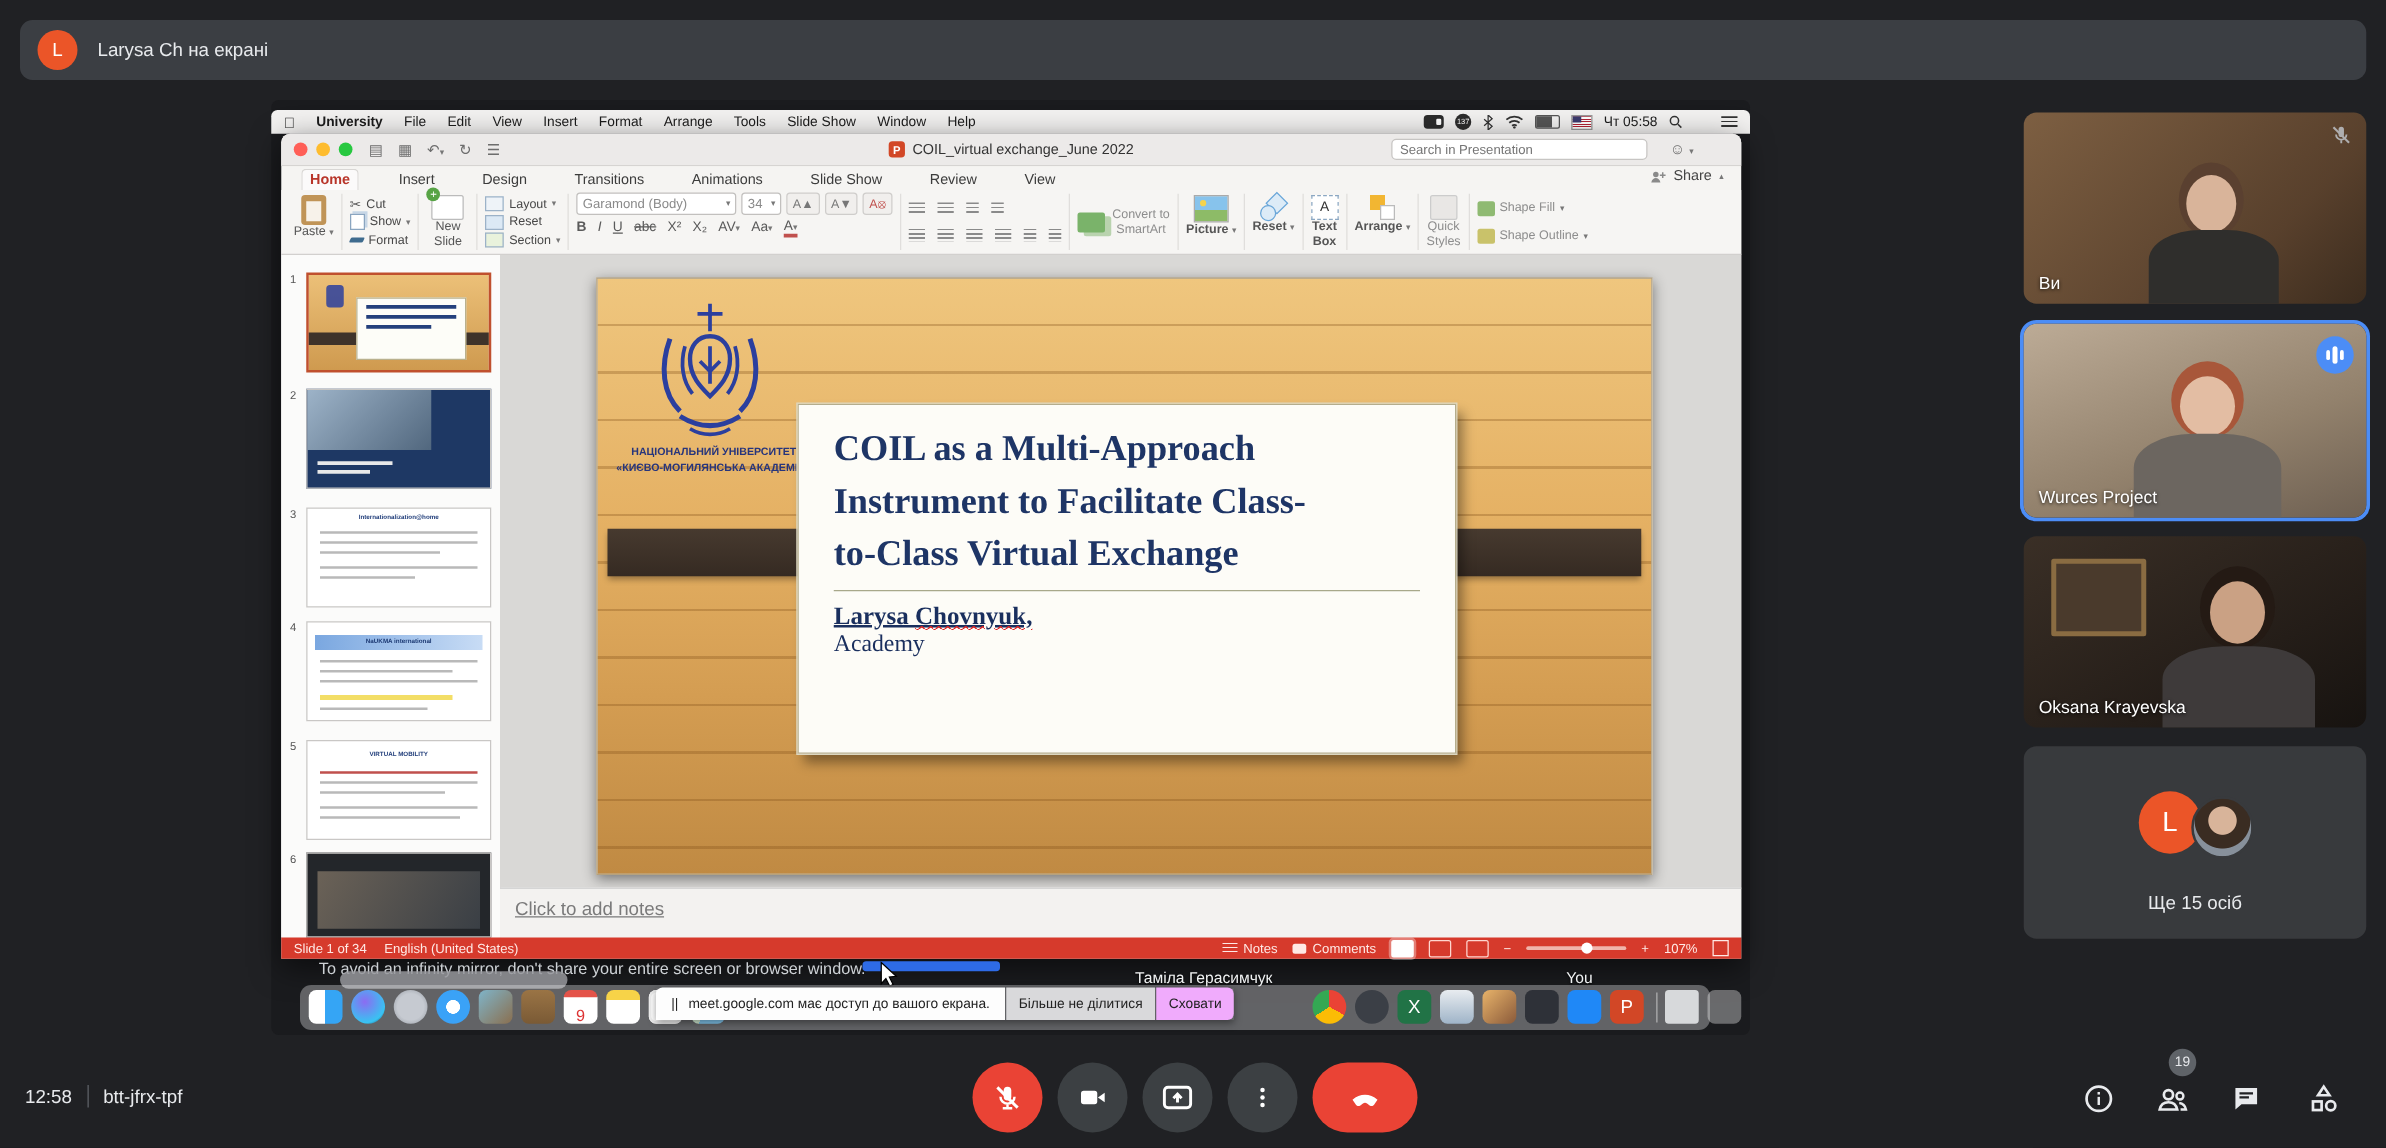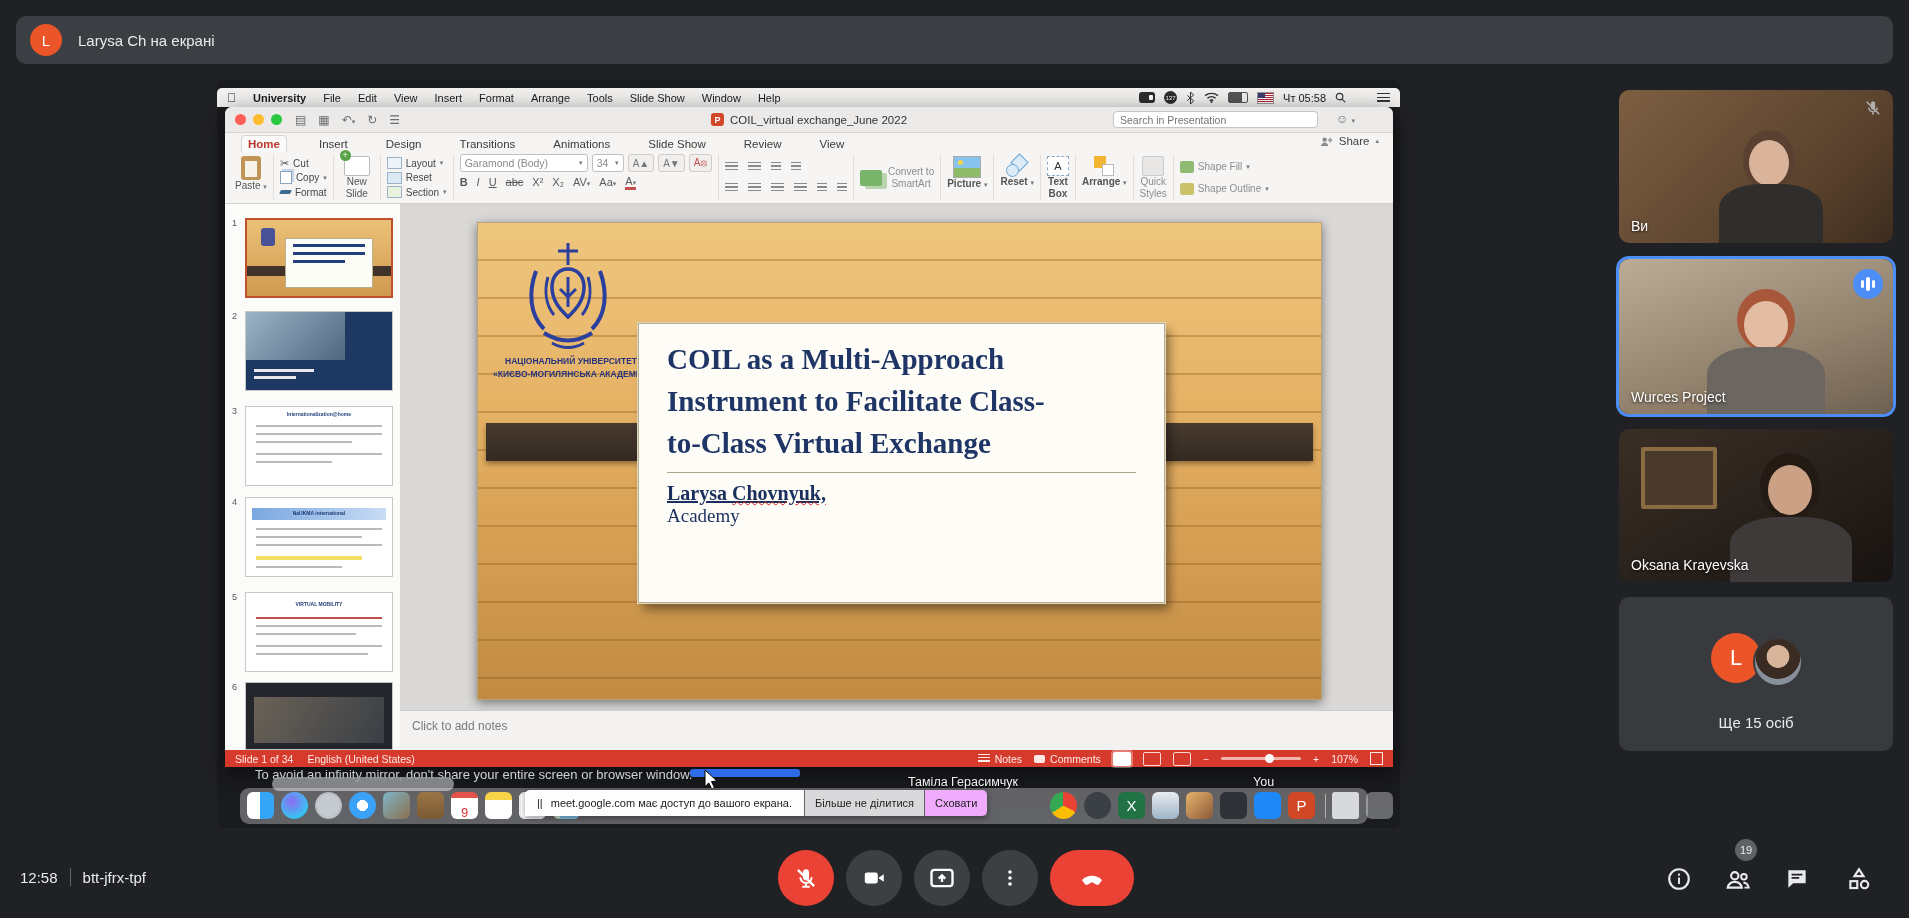--- a/index.html
+++ b/index.html
@@ -125,21 +125,21 @@
     color:#27357c;line-height:1.5;}
   .titlebox{position:absolute;left:160px;top:100px;width:527px;height:280px;background:#fdfcf7;
     border:1px solid #b5ad8c;outline:1px solid #ddd7c0;box-shadow:5px 7px 9px rgba(0,0,0,.38);
     padding:14px 28px;box-sizing:border-box;font-family:"Liberation Serif",serif;}
   .stitle{color:#1e3566;font-weight:bold;font-size:29px;line-height:42px;font-family:Liberation Serif, serif;}
   .sdivider{height:1px;background:#a8a88a;margin:8px 0 9px;}
   .sauthor{color:#1a2f5e;font-size:20px;font-weight:bold;text-decoration:underline;}
   .misspell{text-decoration:underline wavy #d22;text-decoration-thickness:1px;}
   .saff{color:#1a2f5e;font-size:19px;}
   .notes{left:175px;top:603px;width:993px;height:40px;background:#f3f2f0;border-top:1px solid #ccc;
-    font-size:12px;color:#7a7a7a;padding:8px 12px;box-sizing:border-box;}
+    font-size:15px;color:#7a7a7a;padding:8px 12px;box-sizing:border-box;text-decoration:underline;}
   .statusbar{left:0;top:643px;width:1168px;height:17px;background:#d63a2c;display:flex;align-items:center;
     color:#ffe9e5;font-size:10.5px;padding:0 10px;box-sizing:border-box;gap:14px;}
   .statusbar .right{margin-left:auto;display:flex;align-items:center;gap:12px;}
   .sb-ic{display:inline-block;width:12px;height:9px;background:repeating-linear-gradient(180deg,#ffe9e5 0 1.3px,transparent 1.3px 3.2px);}
   .sb-bubble{display:inline-block;width:11px;height:8px;background:#ffe9e5;border-radius:2px;}
   .sb-view{width:16px;height:12px;border:1.2px solid #ffd6cf;border-radius:2px;}
   .sb-view.active{background:#fff;border-color:#fff;box-shadow:0 0 0 2px rgba(255,255,255,.35);}
   .sb-track{width:80px;height:3px;background:#f0b4ab;border-radius:2px;position:relative;}
   .sb-knob{position:absolute;left:44px;top:-3.5px;width:9px;height:9px;border-radius:50%;background:#fff;}
   .fit-ic{width:11px;height:11px;border:1.3px solid #ffe9e5;position:relative;}
@@ -272,21 +272,21 @@
       <span class="clipboard"></span>
       <span class="glabel"><span>Paste</span> <span class="dd">▾</span></span>
     </div>
     <div class="rrows">
       <span class="rrow">
           <span class="cutg">✂</span>
           <span>Cut</span>
         </span>
       <span class="rrow">
           <span class="copy-ic"></span>
-          <span>Copy</span> 
+          <span>Show</span> 
           <span class="dd">▾</span>
         </span>
       <span class="rrow">
           <span class="brush-ic"></span>
           <span>Format</span>
         </span>
     </div>
     <div class="rgroup">
       <span class="newslide-ic"></span>
       <span class="glabel" style="width:34px">New Slide</span>

